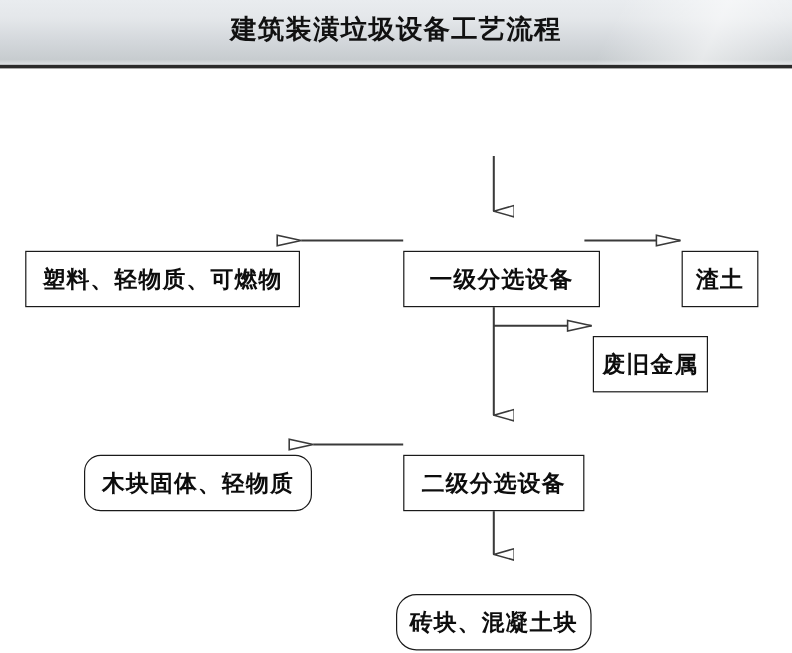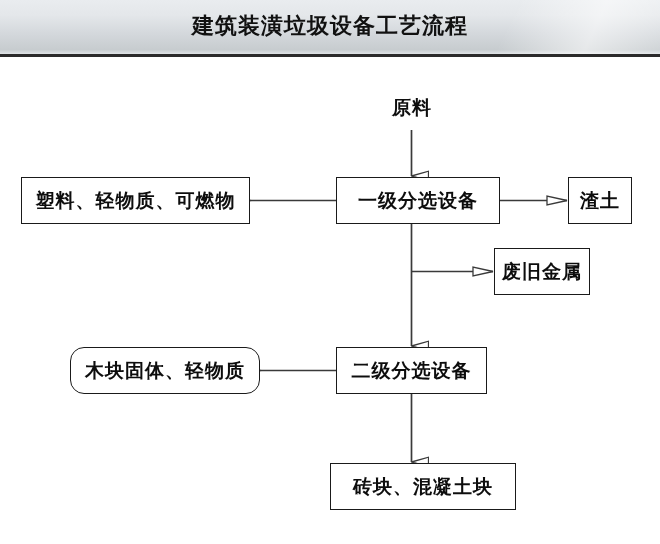--- a/index.html
+++ b/index.html
@@ -72,20 +72,21 @@
     border: 1.6px solid #1a1a1a;
     background: #ffffff;
     display: flex;
     align-items: center;
     justify-content: center;
     color: #0d0d0d;
     font-size: 19px;
     font-weight: bold;
     letter-spacing: 1px;
     white-space: nowrap;
+    margin-top: 32px;
   }
 
   
   .free-label {
     position: absolute;
     color: #0d0d0d;
     font-size: 19px;
     font-weight: bold;
     letter-spacing: 1px;
     white-space: nowrap;
@@ -137,29 +138,28 @@
 
     <g>
       <path d="M 336 313.5 L 261 313.5" stroke="#3a3a3a" stroke-width="1.7" fill="none" marker-end="url(#ah-left)"></path>
     </g>
 
     <g>
       <path d="M 411.5 337 L 411.5 405" stroke="#3a3a3a" stroke-width="1.7" fill="none" marker-end="url(#ah-down)"></path>
     </g>
   </svg>
 
-  <div class="free-label" style="left:366px; top:38px; width:92px;">原料</div>
 
   <div class="node" style="left:336px; top:120px; width:164px; height:47px;">一级分选设备</div>
 
   <div class="node" style="left:21px; top:120px; width:229px; height:47px;">塑料、轻物质、可燃物</div>
 
   <div class="node" style="left:568px; top:120px; width:64px; height:47px;">渣土</div>
 
   <div class="node" style="left:336px; top:290px; width:151px; height:47px;">二级分选设备</div>
 
   <div class="node" style="left:494px; top:191px; width:96px; height:47px;">废旧金属</div>
 
   <div class="node" style="left:70px; top:290px; width:190px; height:47px;border-radius:14px;">木块固体、轻物质</div>
 
-  <div class="node" style="left:330px; top:406px; width:186px; height:47px;">砖块、混凝土块</div>
+  <div class="node" style="left:330px; top:406px; width:163px; height:47px;border-radius:17px;">砖块、混凝土块</div>
 
 </div>
 
 </body></html>

